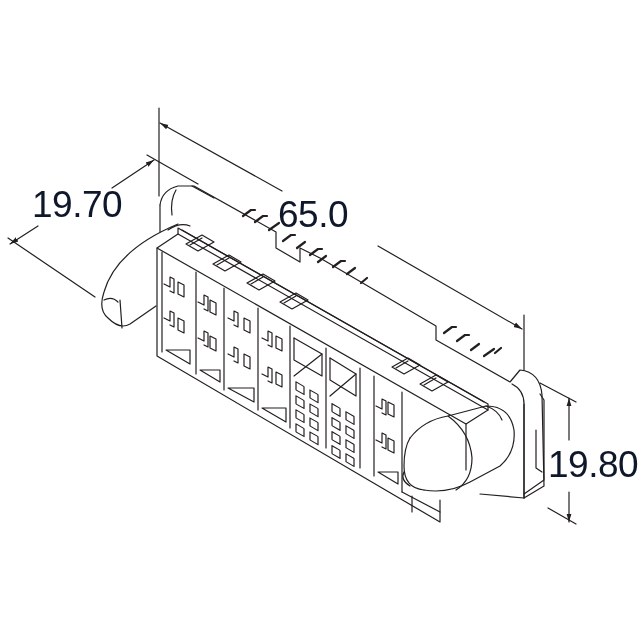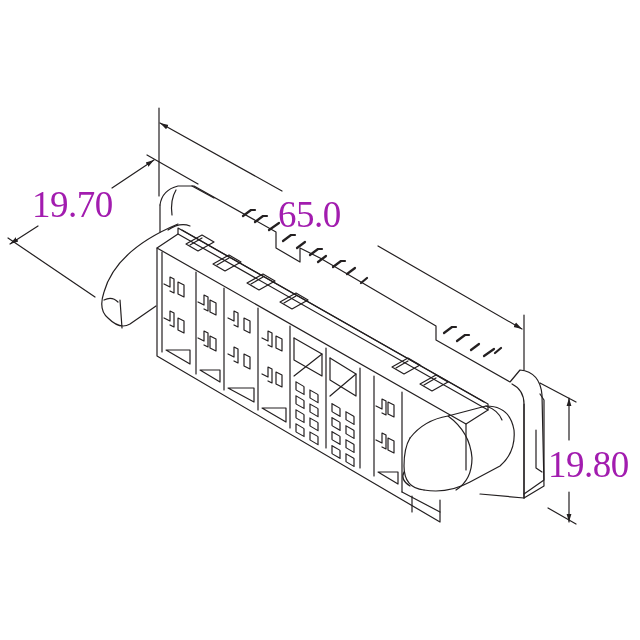--- a/index.html
+++ b/index.html
@@ -1,18 +1,18 @@
 <!DOCTYPE html>
 <html><head>
 <meta charset="utf-8">
 <style>
   html, body { margin: 0; padding: 0; background: #ffffff; }
   body { width: 640px; height: 640px; position: relative; overflow: hidden; font-family: "Liberation Sans", sans-serif; }
   #drawing { position: absolute; left: 0; top: 0; width: 640px; height: 640px; }
-  .dim-label { position: absolute; font-family: Liberation Serif, serif; font-size: 37px; color: #a21caf; letter-spacing: -0.5px; line-height: 1; }
+  .dim-label { position: absolute; font-family: Liberation Sans, sans-serif; font-size: 37px; color: #0f172a; letter-spacing: -0.5px; line-height: 1; }
   #dim-width { left: 278px; top: 196px; }
   #dim-depth { left: 32px; top: 186px; }
   #dim-height { left: 548px; top: 446px; text-align: right; }
 </style>
 </head>
 <body>
 
 <svg id="drawing" viewBox="0 0 640 640" xmlns="http://www.w3.org/2000/svg">
   <defs>
     <marker id="arr" viewBox="0 0 10 10" refX="10" refY="5" markerWidth="7" markerHeight="7" orient="auto-start-reverse">

